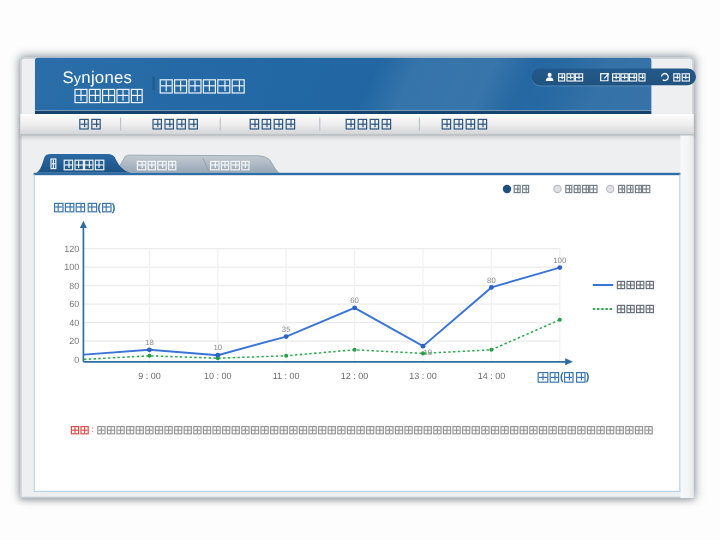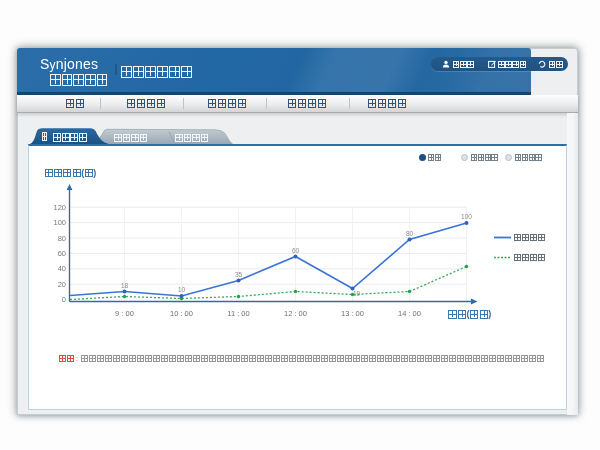--- a/index.html
+++ b/index.html
@@ -1,20 +1,20 @@
 <!DOCTYPE html>
 <html><head>
 <meta charset="utf-8">
 <style>
   html,body{margin:0;padding:0;width:600px;height:450px;background:#fdfdfd;overflow:hidden;
     font-family:"Liberation Sans",sans-serif;}
   .page{position:absolute;left:17px;top:48px;width:561px;height:367px;background:#edeff0;
     box-shadow:-2px 0 8px rgba(120,128,135,.30),2px 0 8px rgba(120,128,135,.30),0 -2px 8px rgba(120,128,135,.30),0 1px 4px rgba(110,118,125,.35),inset 0 0 0 1px rgba(160,168,175,.5);border-radius:3px 3px 0 0;}
   
-  .hdr{position:absolute;left:0;top:0;width:514px;height:44px;border-radius:3px 3px 0 0;
+  .hdr{position:absolute;left:12px;top:0;width:514px;height:44px;border-radius:3px 3px 0 0;
     background:linear-gradient(115deg,#2a6da9 0%,#2268a4 40%,#20639e 100%);
     border-bottom:3px solid #15446f;box-sizing:content-box;}
   .hdr .sheen{position:absolute;left:0;top:0;width:100%;height:100%;border-radius:3px 3px 0 0;
     background:linear-gradient(115deg,rgba(255,255,255,0) 54%,rgba(255,255,255,.09) 60%,rgba(255,255,255,.10) 72%,rgba(255,255,255,.02) 78%,rgba(255,255,255,.03) 83%,rgba(255,255,255,.09) 90%,rgba(255,255,255,.10) 100%);}
   
   .z{display:inline-block;box-sizing:border-box;border:1px solid currentColor;position:relative;
      vertical-align:top;opacity:.92}
   .z:before{content:"";position:absolute;left:0;right:0;top:45%;height:1px;background:currentColor}
   .z:after{content:"";position:absolute;top:4%;bottom:4%;left:46%;width:1px;background:currentColor}
   

